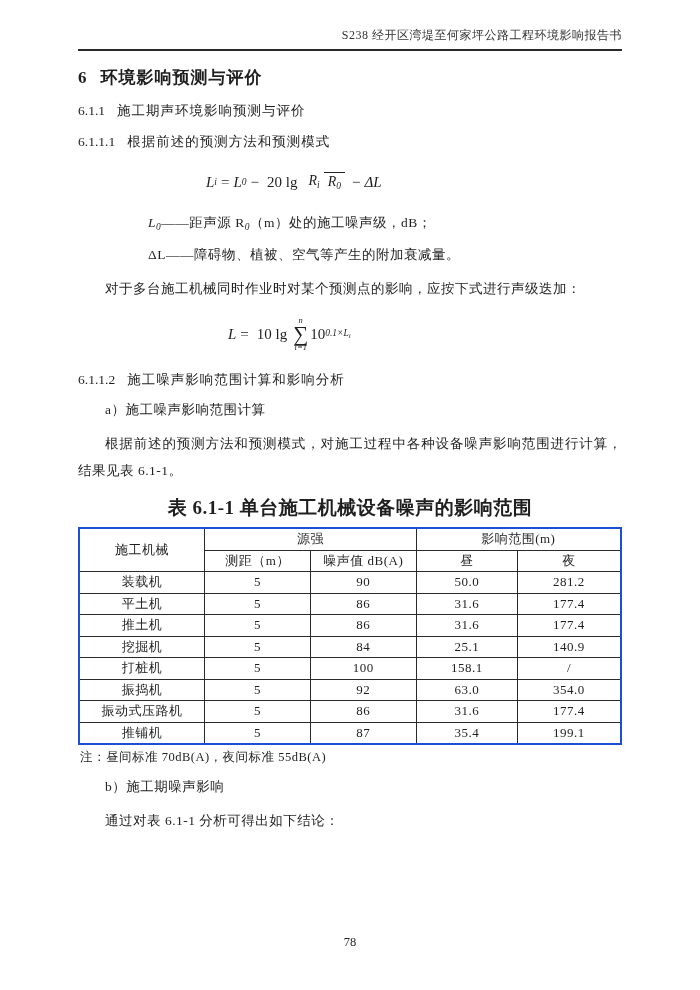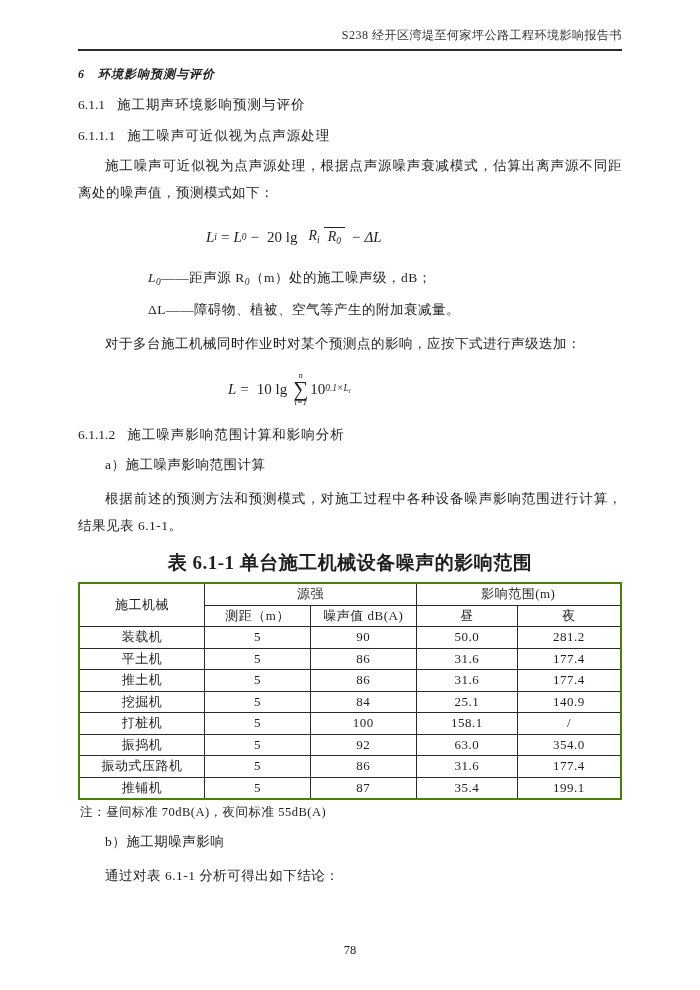--- a/index.html
+++ b/index.html
@@ -23,25 +23,24 @@
   .doc-header {
     text-align: right;
     font-size: 12px;
     letter-spacing: 0.5px;
     padding-bottom: 5px;
     border-bottom: 2px solid #2a2a2a;
     color: #333;
   }
   
   .h-major {
-    font-size: 12px;
+    font-size: 17px;
     font-weight: bold;
     margin: 15px 0 0 0;
     letter-spacing: 1px;
-    font-style: italic;
   }
   .h-major .num { margin-right: 14px; letter-spacing: 0; }
   .h-major2 { margin-top: 13px; }
   .h-major2 .num { margin-right: 6px; }
   .h-minor {
     font-size: 13.5px;
     font-weight: normal;
     margin: 13px 0 0 0;
     letter-spacing: 1px;
   }
@@ -99,21 +98,21 @@
   .table-title {
     text-align: center;
     font-weight: bold;
     font-size: 19px;
     margin: 11px 0 6px 0;
     letter-spacing: 0.5px;
   }
   table.noise {
     width: 100%;
     border-collapse: collapse;
-    border: 2px solid #4d7c0f;
+    border: 2px solid #1d4ed8;
     font-size: 13px;
     table-layout: fixed;
   }
   table.noise th, table.noise td {
     border: 1px solid #2a2a2a;
     text-align: center;
     vertical-align: middle;
     font-weight: normal;
     height: 20.5px;
     padding: 0 2px;
@@ -125,21 +124,21 @@
   .col-day     { width: 18.7%; }
   .col-night   { width: 19.1%; }
   .table-note {
     font-size: 12.5px;
     margin: 4px 0 0 2px;
     letter-spacing: 0.5px;
   }
   
   .page-number {
     position: absolute;
-    bottom: 32px;
+    bottom: 40px;
     left: 0;
     width: 100%;
     text-align: center;
     font-size: 12.5px;
   }
 </style>
 </head>
 <body>
 
 <div class="page">
@@ -151,24 +150,23 @@
   <div class="h-major">
     <span class="num">6</span><span>环境影响预测与评价</span>
   </div>
 
 
   <div class="h-minor">
     <span class="num">6.1.1</span><span>施工期声环境影响预测与评价</span>
   </div>
 
   <div class="h-minor">
-    <span class="num">6.1.1.1</span><span>施工噪声可近似视为点声源处理</span>
-  </div>
-
-  <p class="para">施工噪声可近似视为点声源处理，根据点声源噪声衰减模式，估算出离声源不同距离处的噪声值，预测模式如下：</p>
+    <span class="num">6.1.1.1</span><span>根据前述的预测方法和预测模式</span>
+  </div>
+
 
   <div class="formula">
     <span class="mvar">L</span>
       <sub class="msub">i</sub>
     <span class="mop">=</span>
     <span class="mvar">L</span>
       <sub class="msub">0</sub>
     <span class="mop">−</span>
     <span class="mop">20 lg</span>
     <span class="frac">

